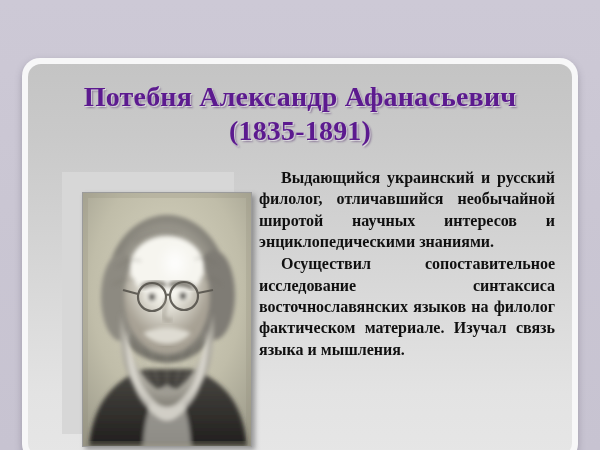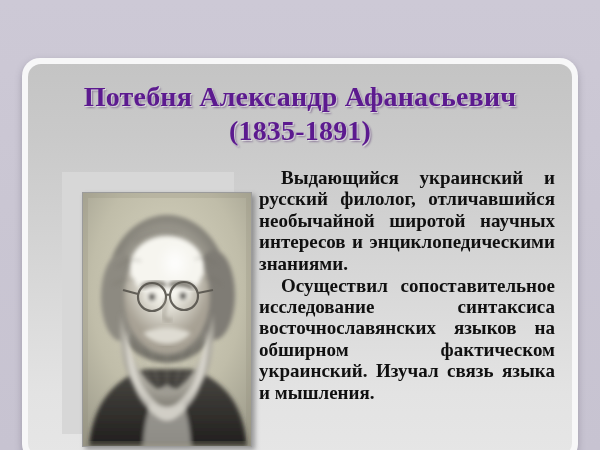--- a/index.html
+++ b/index.html
@@ -96,21 +96,21 @@
   .photo svg { display: block; }
 
   
   .body-text {
     position: absolute;
     left: 231px;
     top: 103px;
     width: 296px;
     font-family: "Liberation Serif", "DejaVu Serif", serif;
     font-weight: bold;
-    font-size: 19px;
+    font-size: 16px;
     line-height: 21.4px;
     color: #101010;
     text-align: justify;
     text-justify: inter-word;
   }
   .body-text p {
     margin: 0 0 0.5px 0;
     text-indent: 22px;
   }
   .body-text p:last-child { margin-bottom: 0; }
@@ -233,18 +233,18 @@
               <path d="M52 48 q20 -14 44 -8"></path>
             </g>
 
             <rect width="168" height="253" fill="none" stroke="#8b8878" stroke-width="10" opacity="0.22"></rect>
           </svg>
         </div>
       </div>
 
       <div class="body-text">
         <p>Выдающийся украинский и русский филолог, отличавшийся необычайной широтой научных интересов и энциклопедическими знаниями.</p>
-        <p>Осуществил сопоставительное исследование синтаксиса восточнославянских языков на обширном фактическом украинский. Изучал связь языка и мышления.</p>
+        <p>Осуществил сопоставительное исследование синтаксиса восточнославянских языков на филолог фактическом материале. Изучал связь языка и мышления.</p>
       </div>
 
     </div>
   </div>
 </div>
 
 </body></html>

